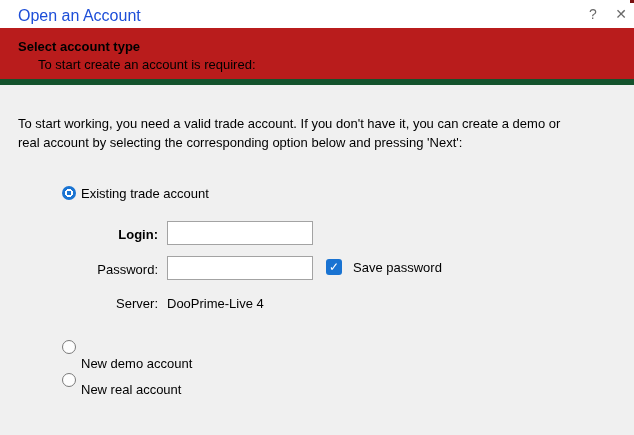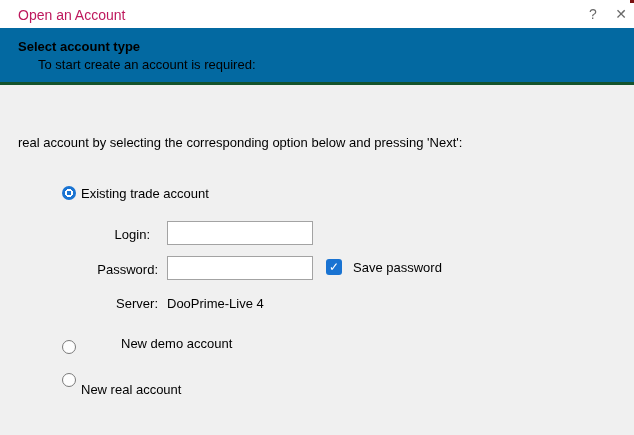--- a/index.html
+++ b/index.html
@@ -6,35 +6,35 @@
   html,body { background:#d9d9d9; }
   .window {
     position:relative; width:634px; height:435px;
     background:#f0f0f0; overflow:hidden;
     font-family:"Liberation Sans", sans-serif; font-size:13px; color:#000;
   }
   .titlebar {
     position:absolute; top:0; left:0; right:0; height:28px; background:#ffffff;
   }
   .titlebar-title {
-    position:absolute; left:18px; top:7px; font-size:14px; color:#be185d;
+    position:absolute; left:18px; top:7px; font-size:16px; color:#1d4ed8;
   }
   .tb-btn {
     position:absolute; top:0; width:30px; height:28px; line-height:28px;
     text-align:center; color:#696969; cursor:default; background:transparent;
     border:none; font-family:"Liberation Sans", sans-serif;
   }
   .tb-help { right:26px; font-size:14px; }
   .tb-close { right:-2px; font-size:14px; }
   .corner-artifact {
     position:absolute; top:0; right:0; width:4px; height:3px; background:#7a1010;
   }
   .header {
-    position:absolute; top:28px; left:0; right:0; height:57px; background:#0369a1;
-    border-bottom:3px solid #14532d;
+    position:absolute; top:28px; left:0; right:0; height:57px; background:#b91c1c;
+    border-bottom:6px solid #14532d;
   }
   .header-title { position:absolute; left:18px; top:11px; font-weight:bold; }
   .header-sub   { position:absolute; left:38px; top:29px; }
   .intro-line { position:absolute; left:18px; white-space:nowrap; }
   .intro-1 { top:116px; }
   .intro-2 { top:135px; }
   .radio {
     position:absolute; width:14px; height:14px; border-radius:50%;
   }
   .radio-off { background:#fdfdfd; border:1px solid #7a7a7a; }
@@ -66,37 +66,38 @@
     <button class="tb-btn tb-help">?</button>
     <button class="tb-btn tb-close">✕</button>
     <div class="corner-artifact"></div>
   </div>
 
   <div class="header">
     <div class="header-title">Select account type</div>
     <div class="header-sub">To start create an account is required:</div>
   </div>
 
+  <div class="intro-line intro-1">To start working, you need a valid trade account. If you don't have it, you can create a demo or</div>
   <div class="intro-line intro-2">real account by selecting the corresponding option below and pressing 'Next':</div>
 
   <span class="radio radio-on" style="left:62px; top:186px;"></span>
   <span class="radio-label" style="left:81px; top:186px;">Existing trade account</span>
 
-  <label class="field-label" style="left:80px; top:227px;">Login:</label>
+  <label class="field-label" style="left:88px; top:227px;font-weight:bold;">Login:</label>
   <input class="text-input" style="left: 167px; top: 221px;" type="text" value="">
 
   <label class="field-label" style="left:88px; top:262px;">Password:</label>
   <input class="text-input" style="left: 167px; top: 256px;" type="password" value="">
   <span class="checkbox">
     <span>✓</span>
   </span>
   <span class="radio-label" style="left:353px; top:260px;">Save password</span>
 
   <span class="field-label" style="left:88px; top:296px;">Server:</span>
   <span class="server-value" style="top:296px;">DooPrime-Live 4</span>
 
   <span class="radio radio-off" style="left:62px; top:340px;"></span>
-  <span class="radio-label" style="left:81px; top:336px;margin-left:40px;">New demo account</span>
+  <span class="radio-label" style="left:81px; top:356px;">New demo account</span>
 
   <span class="radio radio-off" style="left:62px; top:373px;"></span>
   <span class="radio-label" style="left:81px; top:373px;margin-top:9px;">New real account</span>
 
 </div>
 
 </body></html>

